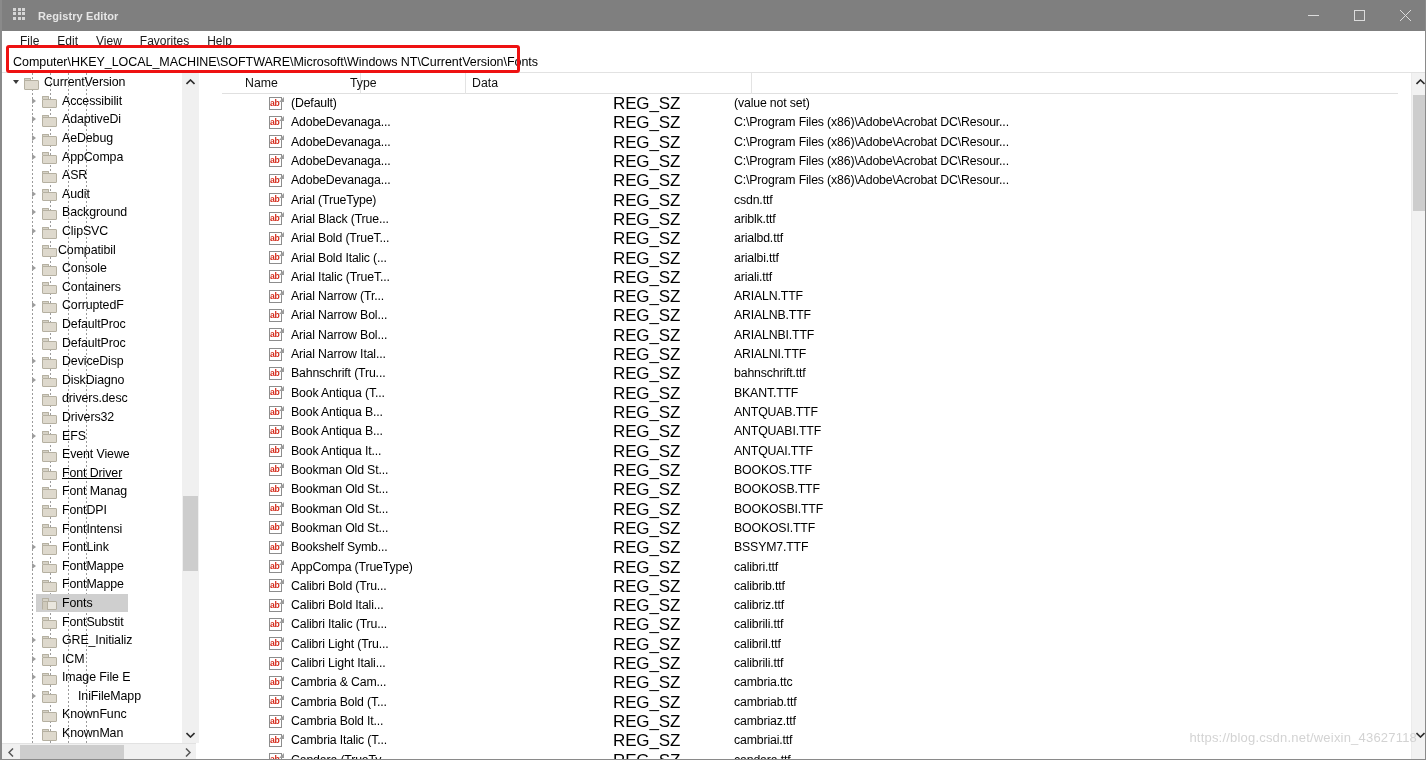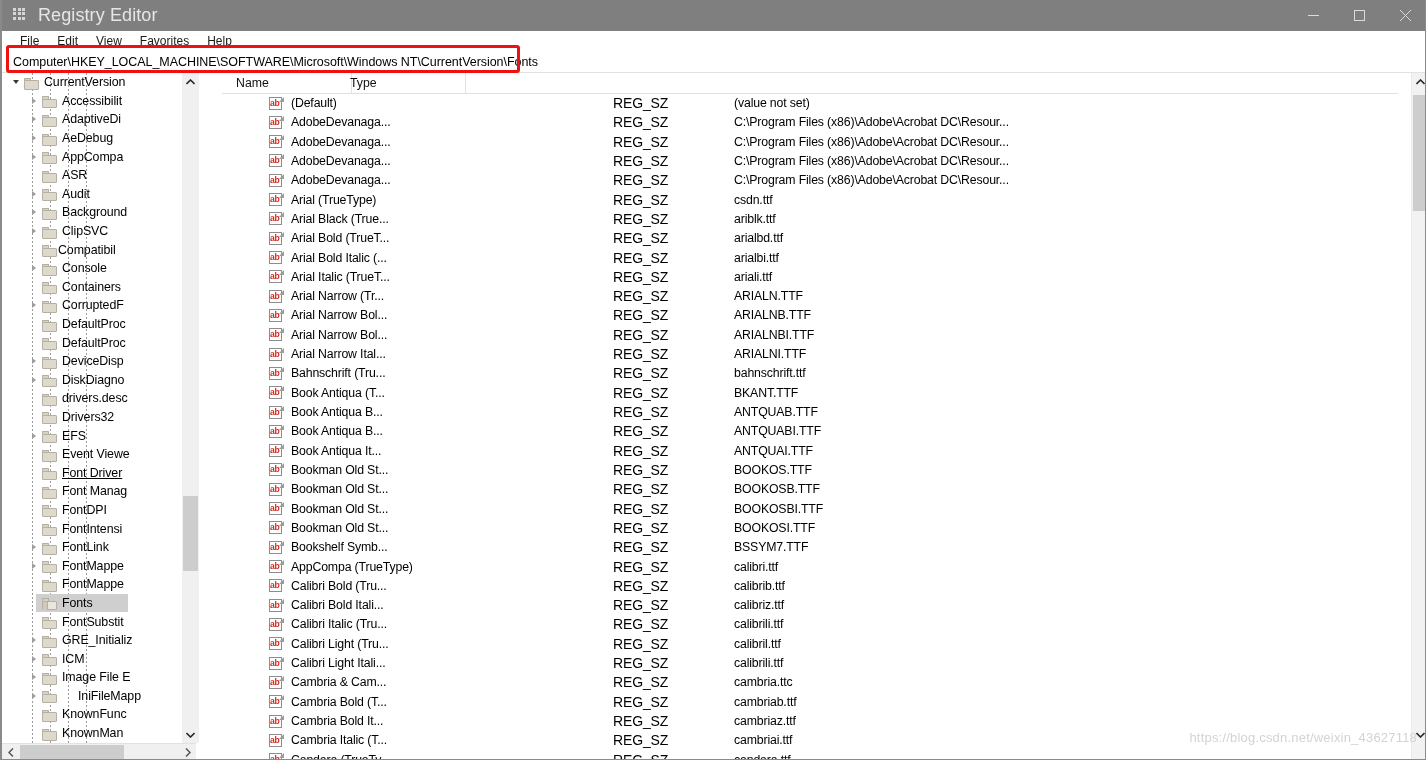--- a/index.html
+++ b/index.html
@@ -35,23 +35,24 @@
     position: relative;
     flex: 0 0 auto;
   }
   .title-icon i {
     position: absolute;
     width: 3px; height: 3px;
     background: #d6d6d6;
   }
   .title-text {
     color: #e6e6e6;
-    font-size: 18px;
+    font-size: 11px;
     letter-spacing: .1px;
     white-space: nowrap;
+    font-weight: bold;
   }
   .win-controls {
     position: absolute; top: 0; right: 0;
     height: 31px; display: flex;
   }
   .win-btn {
     width: 46px; height: 31px;
     display: flex; align-items: center; justify-content: center;
     color: #dcdcdc;
   }
@@ -274,21 +275,21 @@
     margin-left: 42px;
   }
   .lrow .cell-name {
     position: absolute; left: 27px; top: 0;
     font-size: 12.3px; color: #000000;
     line-height: 19.3px;
     letter-spacing: -0.15px;
   }
   .lrow .cell-type {
     position: absolute; left: 349px; top: 0;
-    font-size: 14px; color: #000000;
+    font-size: 17px; color: #000000;
     line-height: 19.3px;
     letter-spacing: -0.15px;
   }
   .lrow .cell-data {
     position: absolute; left: 470px; top: 0;
     font-size: 12.3px; color: #000000;
     line-height: 19.3px;
     letter-spacing: -0.15px;
   }
 
@@ -817,22 +818,23 @@
             <path d="M1 0.5 L5 4.5 L1 8.5" fill="none" stroke="#555" stroke-width="1.5"></path>
           </svg>
       </div>
     </div>
   </div>
 
   <div class="splitter"></div>
 
   <div class="pane-list">
     <div class="lv-header">
-      <div class="lv-col" style="left:8px;width:122px">Name</div>
+      <div class="lv-col" style="left:17px;width:122px">Name</div>
       <div class="lv-col" style="left:122px;width:122px">Type</div>
+      <div class="lv-col" style="left:244px;width:286px">Data</div>
       <div class="lv-col" style="left:530px;width:646px;border-right:none"></div>
     </div>
     <div class="lv-body" id="list-rows">
         <div class="lrow">
           <div class="abico">
             <span class="sheet"></span>
             <span class="ab">ab</span>
             <span class="fold"></span>
           </div>
           <div class="cell-name">(Default)</div>

